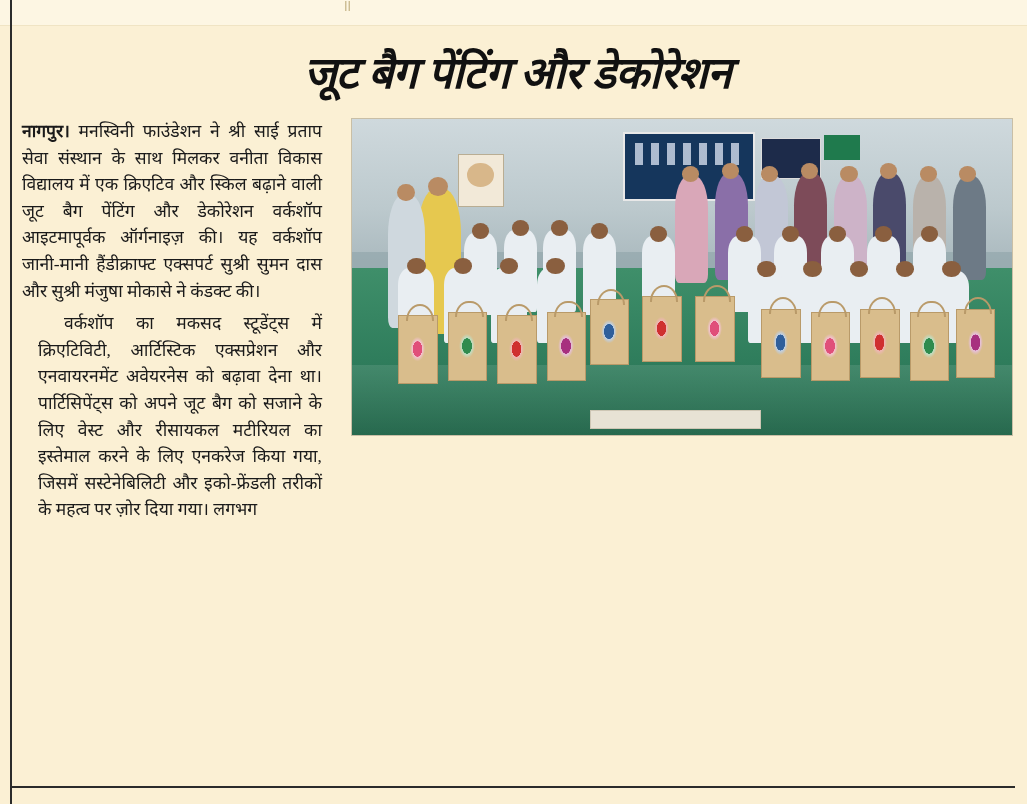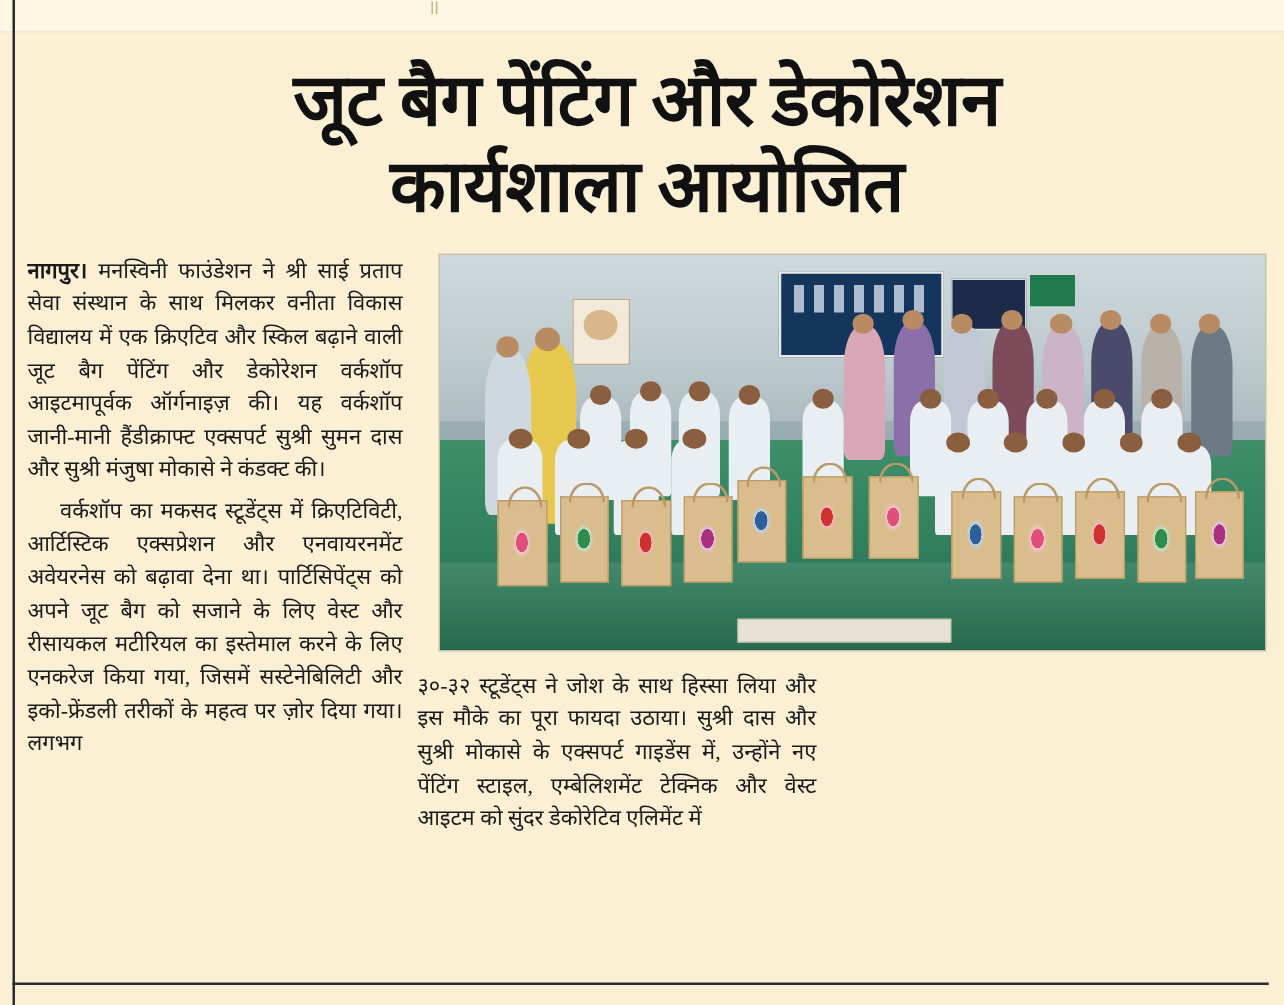--- a/index.html
+++ b/index.html
@@ -57,24 +57,25 @@
 
   
   .headline {
     font-family: "Liberation Serif", serif;
     text-align: center;
     font-weight: bold;
     color: #111;
     letter-spacing: -0.5px;
   }
   .headline .line1 {
-    font-size: 58px;
+    font-size: 44px;
     line-height: 1.0;
     padding-top: 24px;
     white-space: nowrap;
+    font-style: italic;
   }
   .headline .line2 {
     font-size: 58px;
     line-height: 1.05;
     padding-top: 10px;
     white-space: nowrap;
   }
 
   
   .body-area {
@@ -82,21 +83,21 @@
     margin-top: 22px;
   }
   .col {
     font-size: 17.5px;
     line-height: 1.52;
     text-align: justify;
     text-justify: inter-word;
     color: #1a1a1a;
   }
   .col p { margin: 0 0 0.35em 0; }
-  .col p.indent { text-indent: 26px; }
+  .col p.indent { text-indent: 26px; margin-left: 16px; }
   .lead-in { font-weight: bold; }
 
   
   .col-1 {
     float: left;
     width: 300px;
   }
   .photo-wrap {
     float: right;
     width: 662px;
@@ -249,21 +250,20 @@
 
   <div class="top-strip"></div>
   <div class="top-glyph">॥</div>
   <div class="left-rule"></div>
   <div class="bottom-rule"></div>
 
   <div class="content">
 
     <div class="headline">
       <div class="line1">जूट बैग पेंटिंग और डेकोरेशन</div>
-      <div class="line2">कार्यशाला आयोजित</div>
     </div>
 
     <div class="body-area">
 
       <div class="photo-wrap">
         <div class="photo">
           <div class="ph-wall"></div>
           <div class="ph-wall-band"></div>
           <div class="ph-banner"></div>
           <div class="ph-poster"></div>
@@ -376,20 +376,17 @@
       </div>
 
       <div class="col col-1">
         <p><span class="lead-in">नागपुर।</span> <span>मनस्विनी फाउंडेशन ने श्री साई प्रताप सेवा संस्थान के साथ मिलकर वनीता विकास विद्यालय में एक क्रिएटिव और स्किल बढ़ाने वाली जूट बैग पेंटिंग और डेकोरेशन वर्कशॉप आइटमापूर्वक ऑर्गनाइज़ की। यह वर्कशॉप जानी-मानी हैंडीक्राफ्ट एक्सपर्ट सुश्री सुमन दास और सुश्री मंजुषा मोकासे ने कंडक्ट की।</span></p>
         <p class="indent">वर्कशॉप का मकसद स्टूडेंट्स में क्रिएटिविटी, आर्टिस्टिक एक्सप्रेशन और एनवायरनमेंट अवेयरनेस को बढ़ावा देना था। पार्टिसिपेंट्स को अपने जूट बैग को सजाने के लिए वेस्ट और रीसायकल मटीरियल का इस्तेमाल करने के लिए एनकरेज किया गया, जिसमें सस्टेनेबिलिटी और इको-फ्रेंडली तरीकों के महत्व पर ज़ोर दिया गया। लगभग</p>
       </div>
 
       <div class="clear"></div>
 
       <div class="under">
-        <div class="col">
-          <p>३०-३२ स्टूडेंट्स ने जोश के साथ हिस्सा लिया और इस मौके का पूरा फायदा उठाया। सुश्री दास और सुश्री मोकासे के एक्सपर्ट गाइडेंस में, उन्होंने नए पेंटिंग स्टाइल, एम्बेलिशमेंट टेक्निक और वेस्ट आइटम को सुंदर डेकोरेटिव एलिमेंट में</p>
-        </div>
       </div>
 
     </div>
   </div>
 </div>
 
 </body></html>

